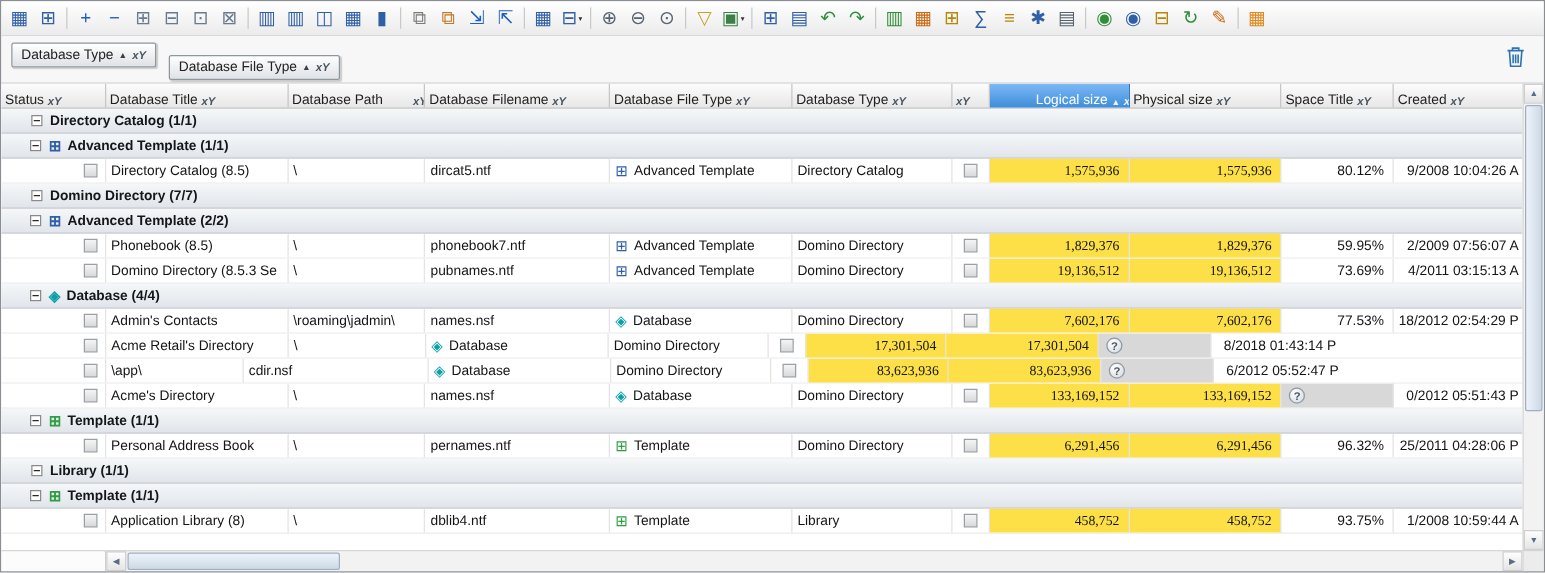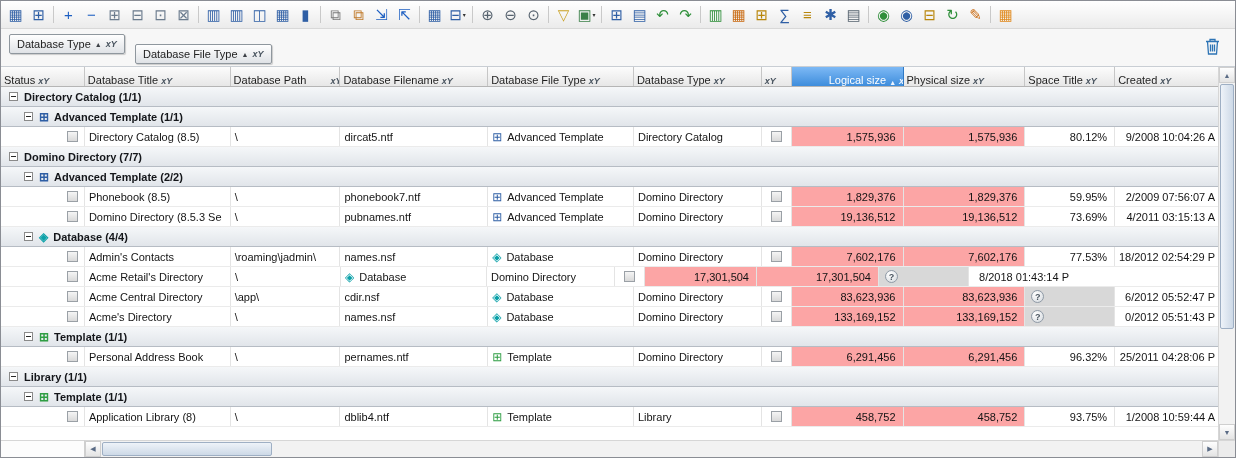--- a/index.html
+++ b/index.html
@@ -25,30 +25,30 @@
   .trash{position:absolute;right:12px;top:6px;width:22px;height:24px;display:flex;align-items:center;justify-content:center;cursor:default;}
 
   
   .grid{position:absolute;left:0;top:66px;right:17px;bottom:17px;overflow:hidden;background:#fff;}
   .hrow{display:flex;height:20px;background:linear-gradient(#fcfcfc,#e7e7e7);border-bottom:1px solid #b5b5b5;}
   .hcell{display:flex;align-items:flex-end;gap:3px;padding:0 3px;border-right:1px solid #c6c6c6;color:#1e1e1e;overflow:hidden;white-space:nowrap;}
   .hcell.sel{background:linear-gradient(#7db9f5,#3e8ddc);color:#fff;border-right-color:#2f79c4;padding-left:37px;}
   .row{display:flex;height:20px;border-bottom:1px solid #ebebeb;background:#fff;}
   .cell{display:flex;align-items:center;padding:0 4px;border-right:1px solid #e4e4e4;white-space:nowrap;overflow:hidden;}
   .num{justify-content:flex-end;padding-right:7px;}
-  .yellow{background:#fca5a5;}
+  .yellow{background:#fde047;font-family:Liberation Serif, serif;}
   .gray{background:#d8d8d8;}
   .c0{width:84px;}.c1{width:146px;}.c2{width:110px;gap:24px;}.c3{width:148px;}.c4{width:146px;}.c5{width:128px;}
   .c6{width:30px;}.c7{width:112px;}.c8{width:122px;}.c9{width:90px;}.c10{width:103px;border-right:none;}
   .cell.c0{justify-content:flex-end;padding-right:6px;}
   .cell.c6{justify-content:center;padding:0;}
   .cell.c10{justify-content:flex-end;padding-right:3px;}
   .cb{width:11px;height:11px;flex:none;border:1px solid #9aa0a6;background:linear-gradient(#f5f5f5,#d9d9d9);}
   .row.g1,.row.g2{background:linear-gradient(#f5f7f9,#e1e5ea);border-bottom:1px solid #b6bcc4;align-items:center;font-weight:bold;color:#14161a;}
-  .row.g1{padding-left:8px;}
+  .row.g1{padding-left:24px;}
   .row.g2{padding-left:23px;}
   .exp{width:9px;height:9px;flex:none;border:1px solid #8a8a8a;background:#fff;position:relative;margin-right:6px;}
   .exp::after{content:"";position:absolute;left:1px;right:1px;top:3px;height:1px;background:#2a2a2a;}
   .ticon{font-size:12px;line-height:1;margin-right:5px;flex:none;}
   .qmark{width:13px;height:13px;flex:none;border-radius:50%;border:1px solid #8f9aa6;background:radial-gradient(circle at 35% 30%,#ffffff,#d3d8dd);color:#4a5560;font-size:9px;font-weight:bold;display:flex;align-items:center;justify-content:center;margin-left:2px;}
 
   
   .vscroll{position:absolute;top:66px;right:0;bottom:17px;width:17px;background:#f2f2f2;border-left:1px solid #d6d6d6;display:flex;flex-direction:column;}
   .sbtn{flex:none;height:16px;width:100%;display:flex;align-items:center;justify-content:center;font-size:7px;color:#5a6b85;background:linear-gradient(#fefefe,#e4e4e4);border:1px solid #cfcfcf;}
   .sbtn.h{width:16px;height:100%;}
@@ -392,21 +392,20 @@
           <div class="cell c8 num yellow">17,301,504</div>
           <div class="cell c9 gray">
             <span class="qmark">?</span>
           </div>
           <div class="cell c10 num">8/2018 01:43:14 P</div>
         </div>
         <div class="row rdata">
           <div class="cell c0">
             <span class="cb"></span>
           </div>
-          <div class="cell c1">Acme Central Directory</div>
           <div class="cell c2">\app\</div>
           <div class="cell c3">cdir.nsf</div>
           <div class="cell c4">
             <span class="ticon" style="color: rgb(10, 160, 168);">◈</span>
             <span>Database</span>
           </div>
           <div class="cell c5">Domino Directory</div>
           <div class="cell c6">
             <span class="cb"></span>
           </div>

